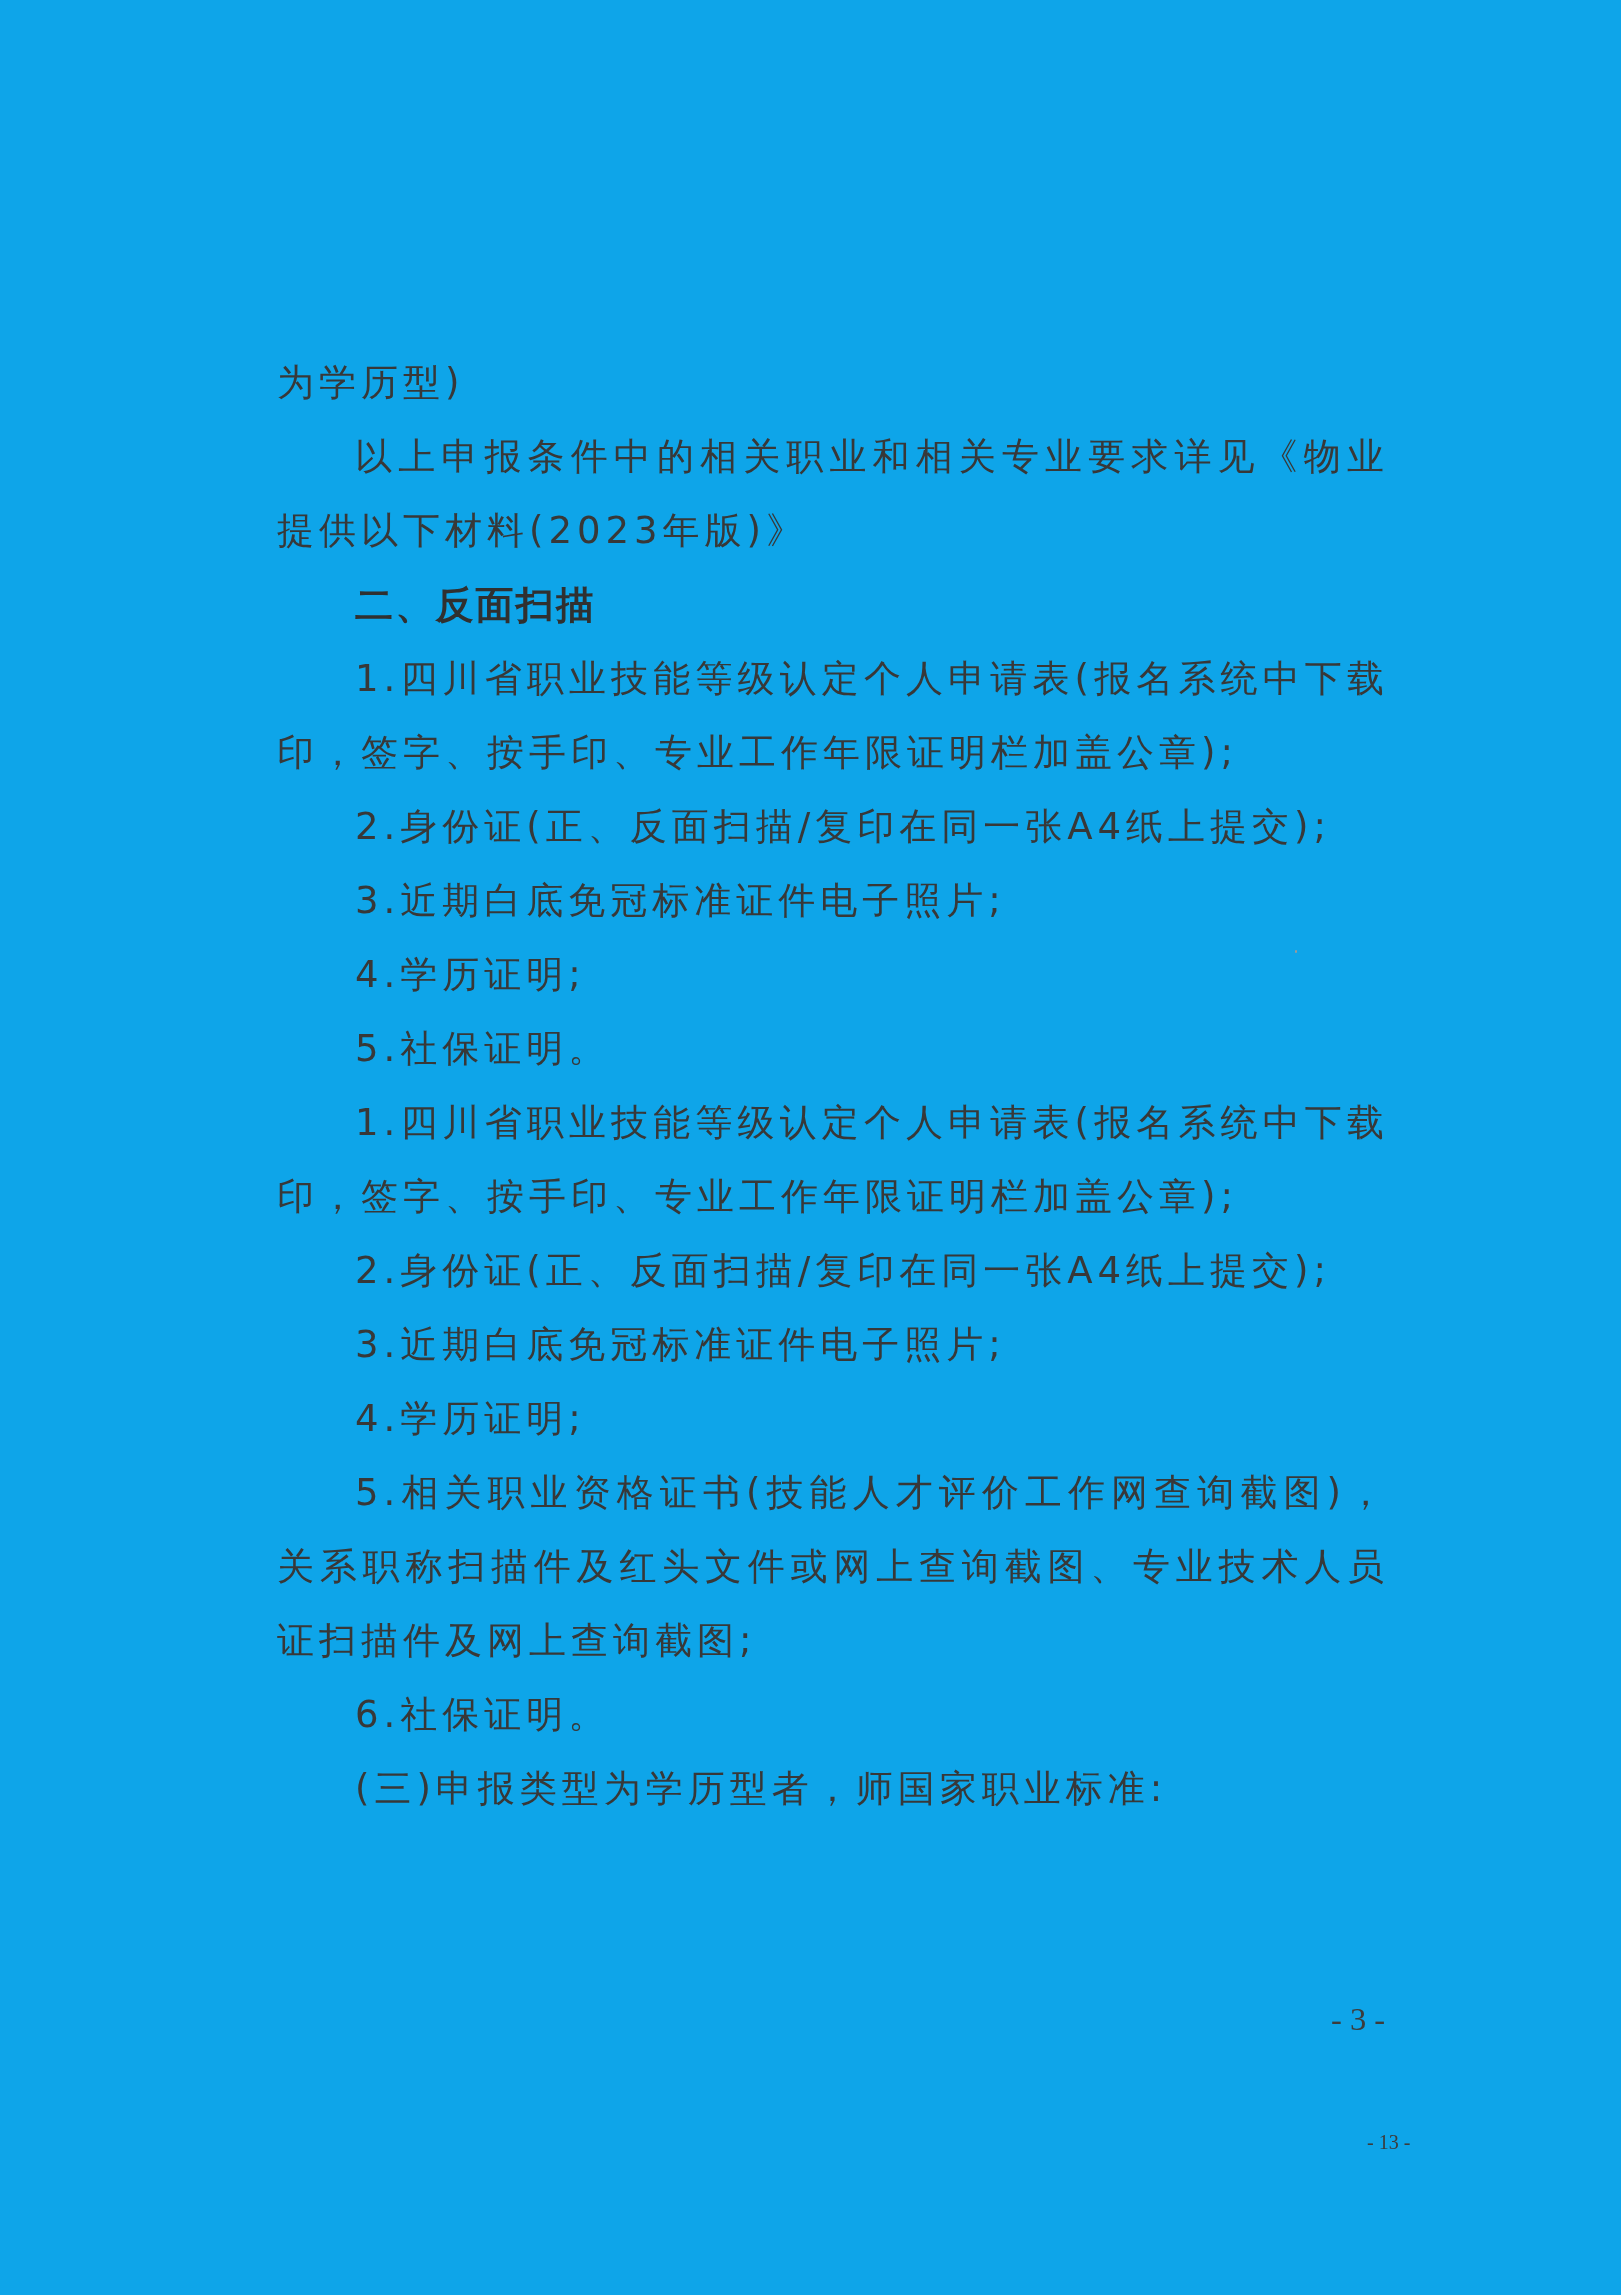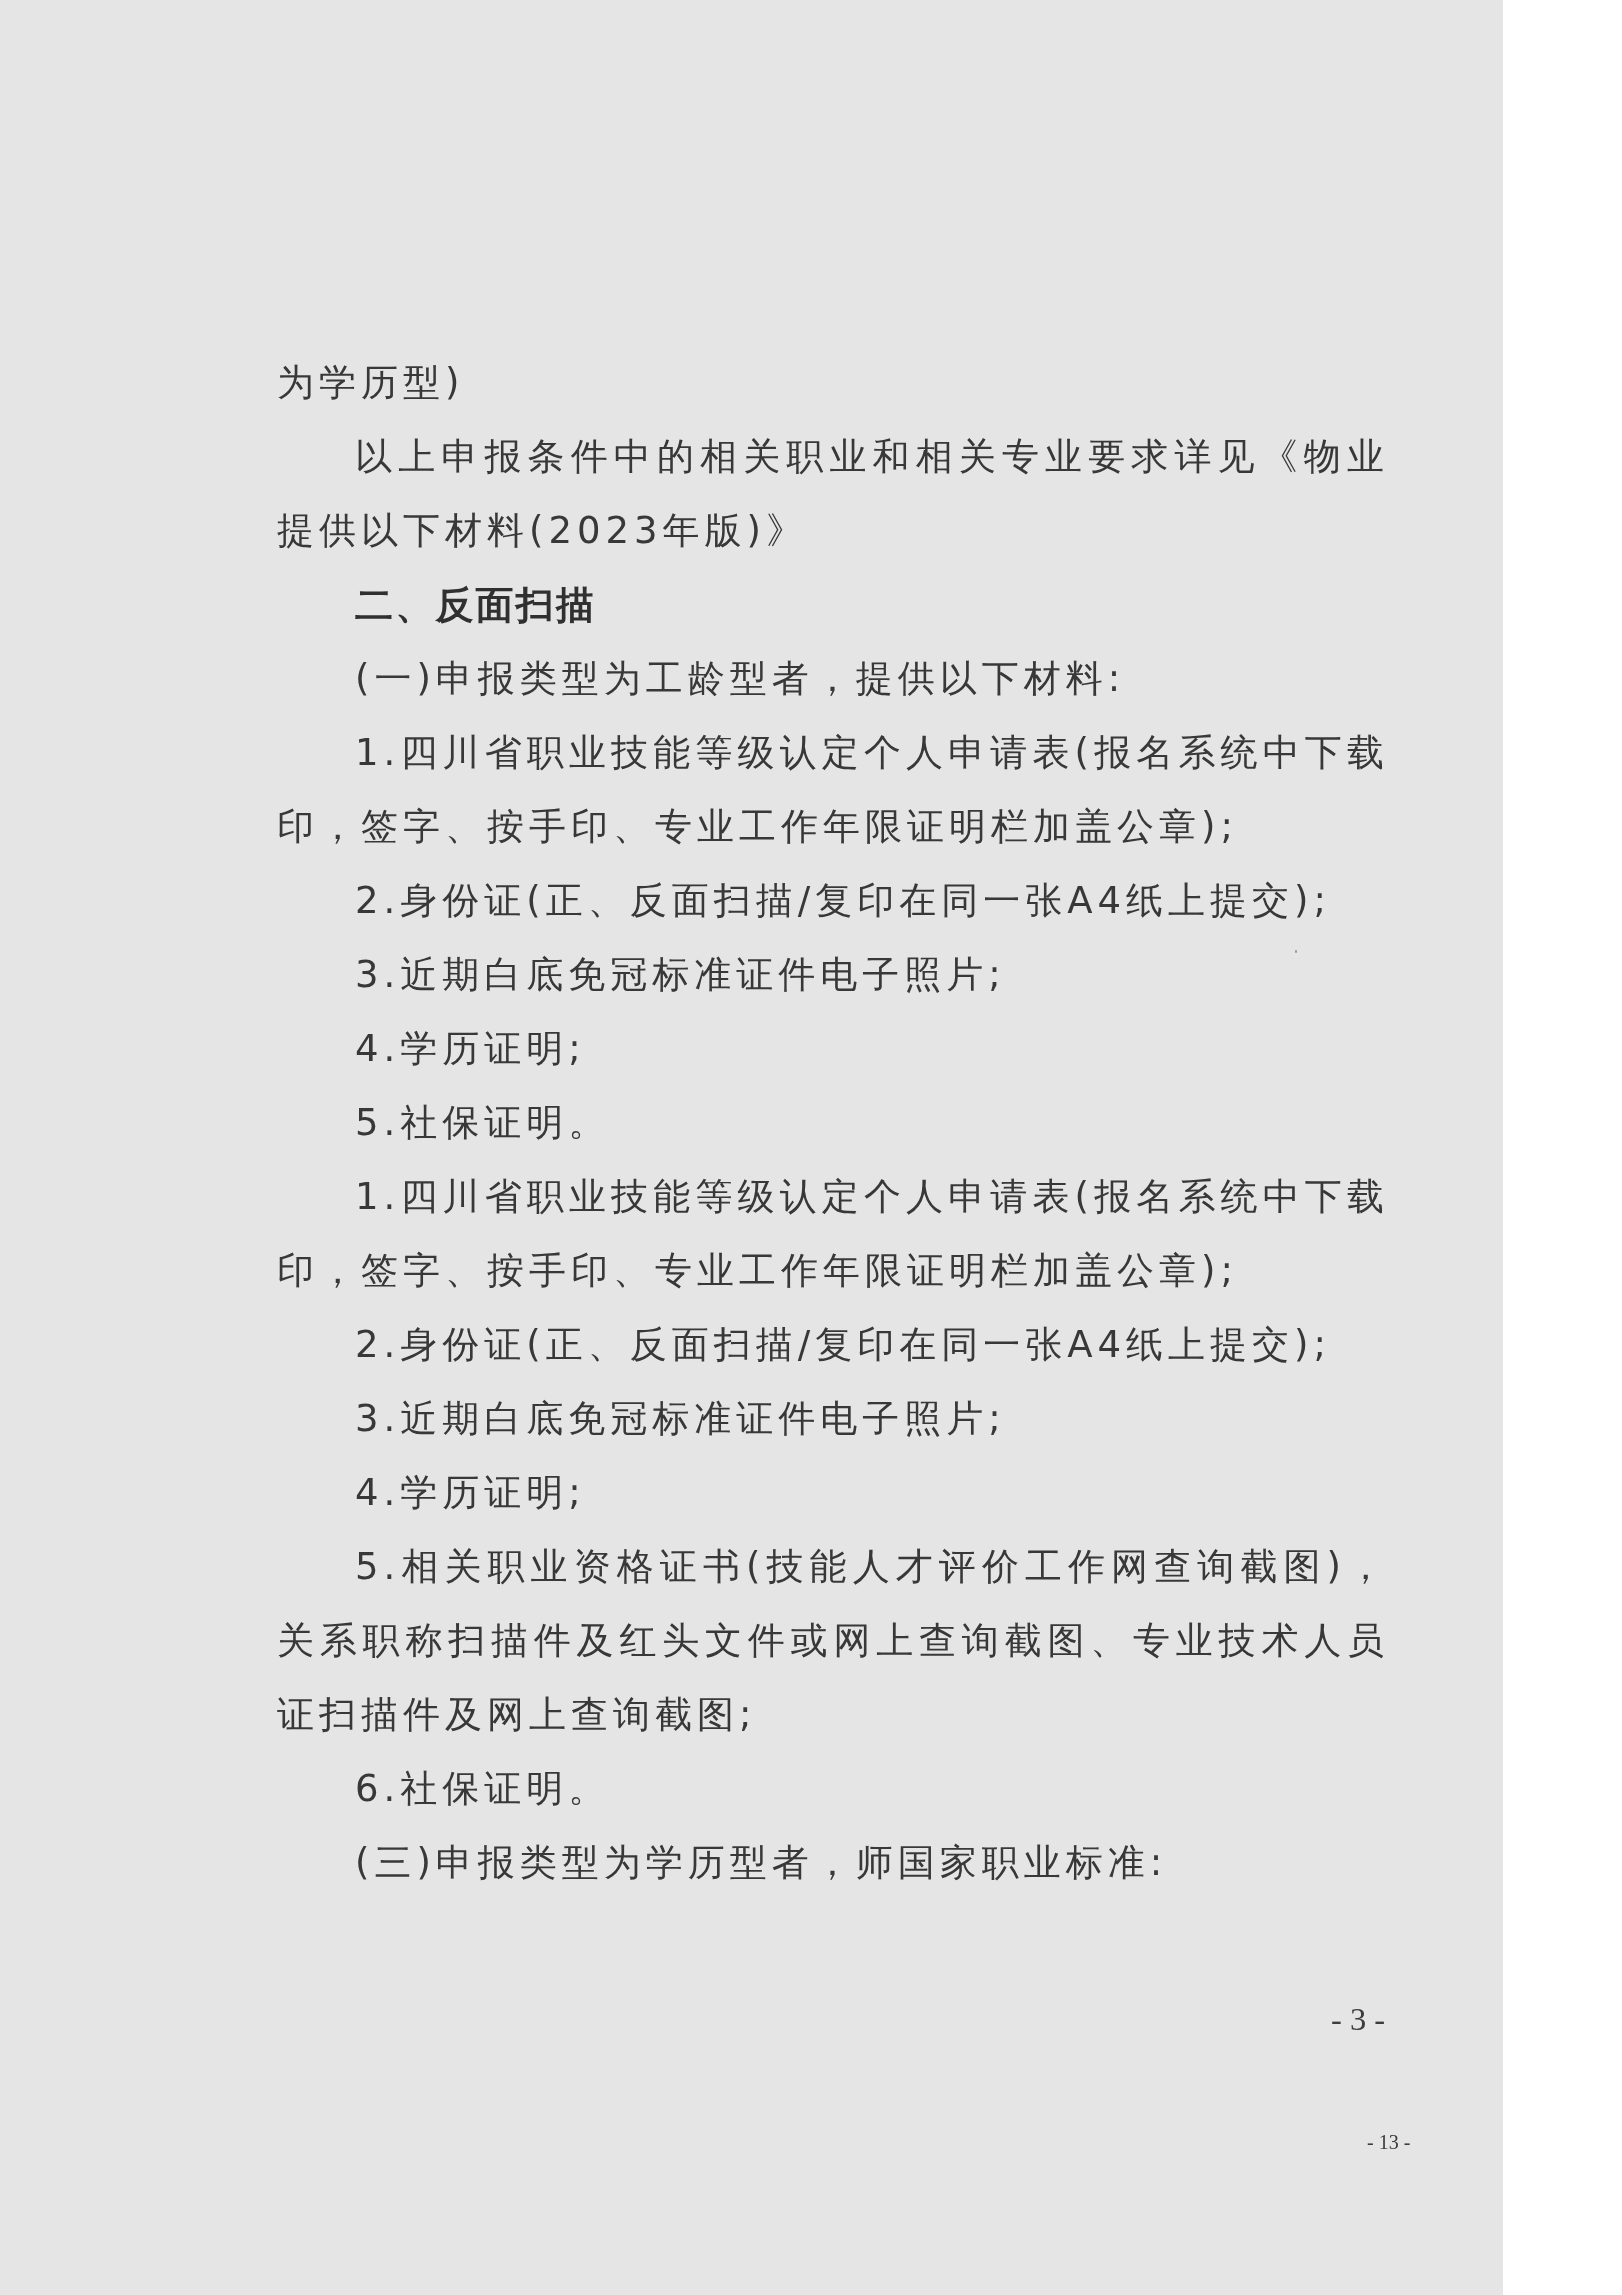--- a/index.html
+++ b/index.html
@@ -11,23 +11,23 @@
       width: 1623px;
       height: 2295px;
       position: relative;
       overflow: hidden;
       font-family: "DejaVu Sans", "Liberation Sans", sans-serif;
       color: #3a3a3a;
     }
     .page {
       position: absolute;
       left: 0; top: 0;
-      width: 1503px;
+      width: 1621px;
       height: 2295px;
-      background: #e5e5e5;
+      background: #0ea5e9;
     }
     .body-text {
       position: absolute;
       left: 277px;
       top: 346px;
       width: 1112px;
     }
     .line {
       height: 74px;
       line-height: 74px;
@@ -83,21 +83,20 @@
 <div class="page">
   <div class="body-text">
 
     <div class="line">为学历型)</div>
 
     <div class="line indent justify">以上申报条件中的相关职业和相关专业要求详见《物业管理</div>
     <div class="line">提供以下材料(2023年版)》</div>
 
     <div class="line indent heading">二、反面扫描</div>
 
-    <div class="line indent">(一)申报类型为工龄型者，提供以下材料:</div>
     <div class="line indent justify">1.四川省职业技能等级认定个人申请表(报名系统中下载打</div>
     <div class="line">印，签字、按手印、专业工作年限证明栏加盖公章);</div>
     <div class="line indent">2.身份证(正、反面扫描/复印在同一张A4纸上提交);</div>
     <div class="line indent">3.近期白底免冠标准证件电子照片;</div>
     <div class="line indent">4.学历证明;</div>
     <div class="line indent">5.社保证明。</div>
 
     <div class="line indent justify">1.四川省职业技能等级认定个人申请表(报名系统中下载打</div>
     <div class="line">印，签字、按手印、专业工作年限证明栏加盖公章);</div>
     <div class="line indent">2.身份证(正、反面扫描/复印在同一张A4纸上提交);</div>

